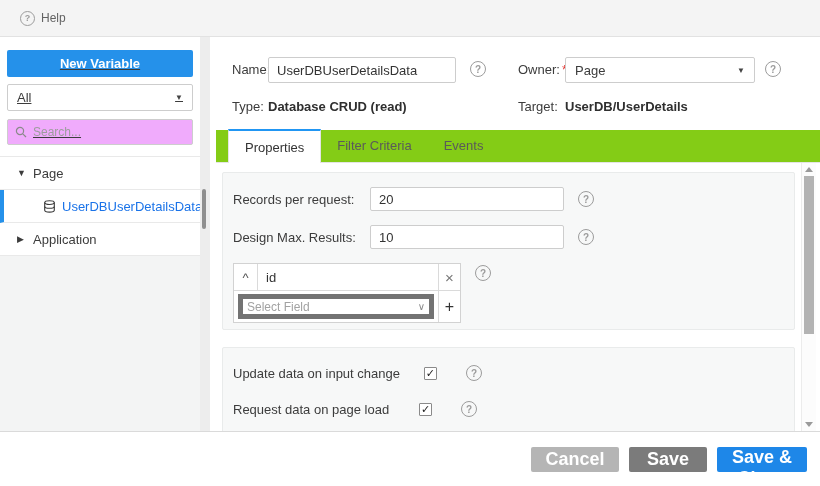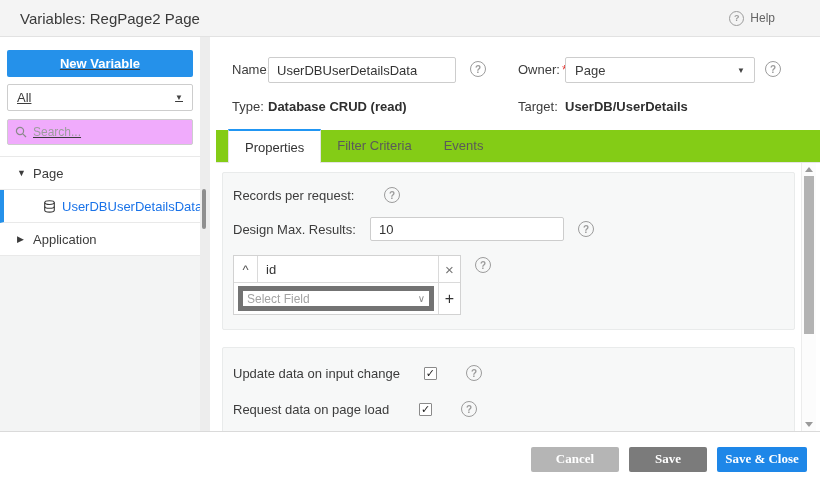--- a/index.html
+++ b/index.html
@@ -132,33 +132,32 @@
   .vs-up, .vs-down { position: absolute; left: 3px; width: 0; height: 0; border-left: 4px solid transparent;
              border-right: 4px solid transparent; cursor: pointer; }
   .vs-up { top: 4px; border-bottom: 5px solid #9a9a9a; }
   .vs-down { bottom: 4px; border-top: 5px solid #9a9a9a; }
   .vs-thumb { position: absolute; left: 2px; top: 13px; width: 10px; height: 158px; background: #b3b3b3; cursor: pointer; }
 
   
   .ftr { position: absolute; left: 0; top: 431px; width: 820px; height: 55px; background: #fff;
          border-top: 1px solid #dadada; display: flex; align-items: center; justify-content: flex-end;
          gap: 10px; padding-right: 13px; }
-  .btn { height: 25px; border: none; border-radius: 2px; color: #fff; font-weight: bold; font-size: 13px;
-         cursor: pointer; font-family: Liberation Serif, serif; }
+  .btn { height: 25px; border: none; border-radius: 2px; color: #fff; font-weight: bold; font-size: 18px;
+         cursor: pointer; font-family: Liberation Sans, sans-serif; }
   .btn.cancel { width: 88px; background: #b5b5b5; }
   .btn.save { width: 78px; background: #7b7b7b; }
   .btn.saveclose { width: 90px; background: #1e87e8; }
 </style>
 </head>
 <body>
 
 <div class="app">
 
   <div class="hdr">
-    <div class="hdr-title">Variables: RegPage2 Page</div>
     <div class="help-btn">
       <span class="qicon sm">?</span>
       <span>Help</span>
     </div>
   </div>
 
   <div class="bod">
 
     <div class="sidebar">
       <div class="side-top">
@@ -229,20 +228,21 @@
         <div class="tab active">Properties</div>
         <div class="tab">Filter Criteria</div>
         <div class="tab">Events</div>
       </div>
 
       <div class="content">
 
         <div class="card card1">
           <div class="prow">
             <span class="plab">Records per request:</span>
+            <input class="tinput pinp" type="text" value="20" style="">
             <span class="qicon">?</span>
           </div>
           <div class="prow">
             <span class="plab">Design Max. Results:</span>
             <input class="tinput pinp" type="text" value="10" style="">
             <span class="qicon">?</span>
           </div>
           <div class="prow ob-row">
             <div class="ob-box">
               <div class="ob-r1">

